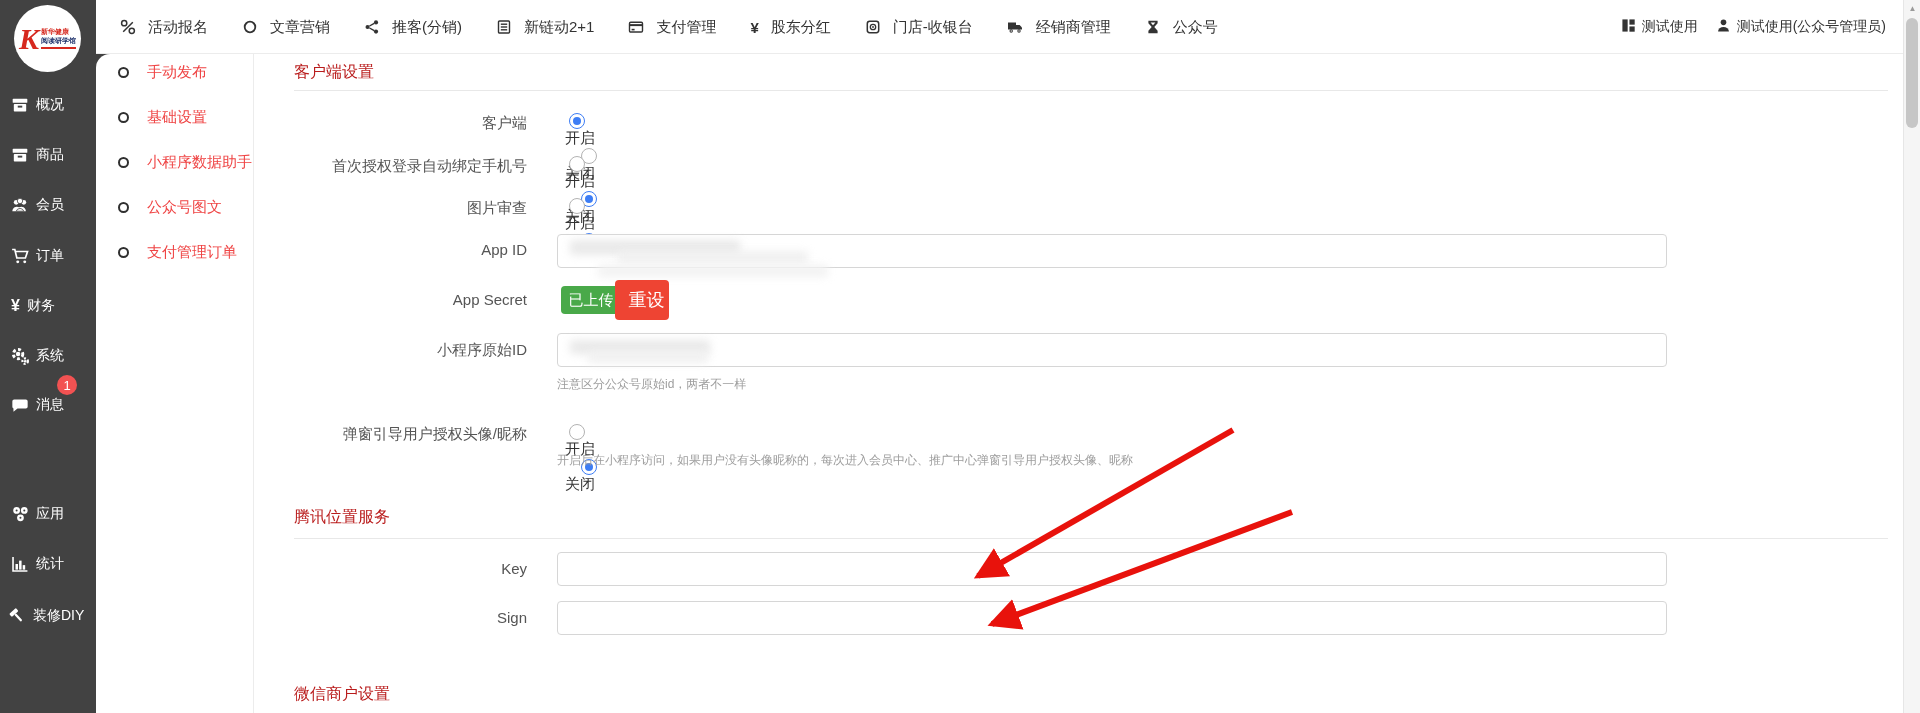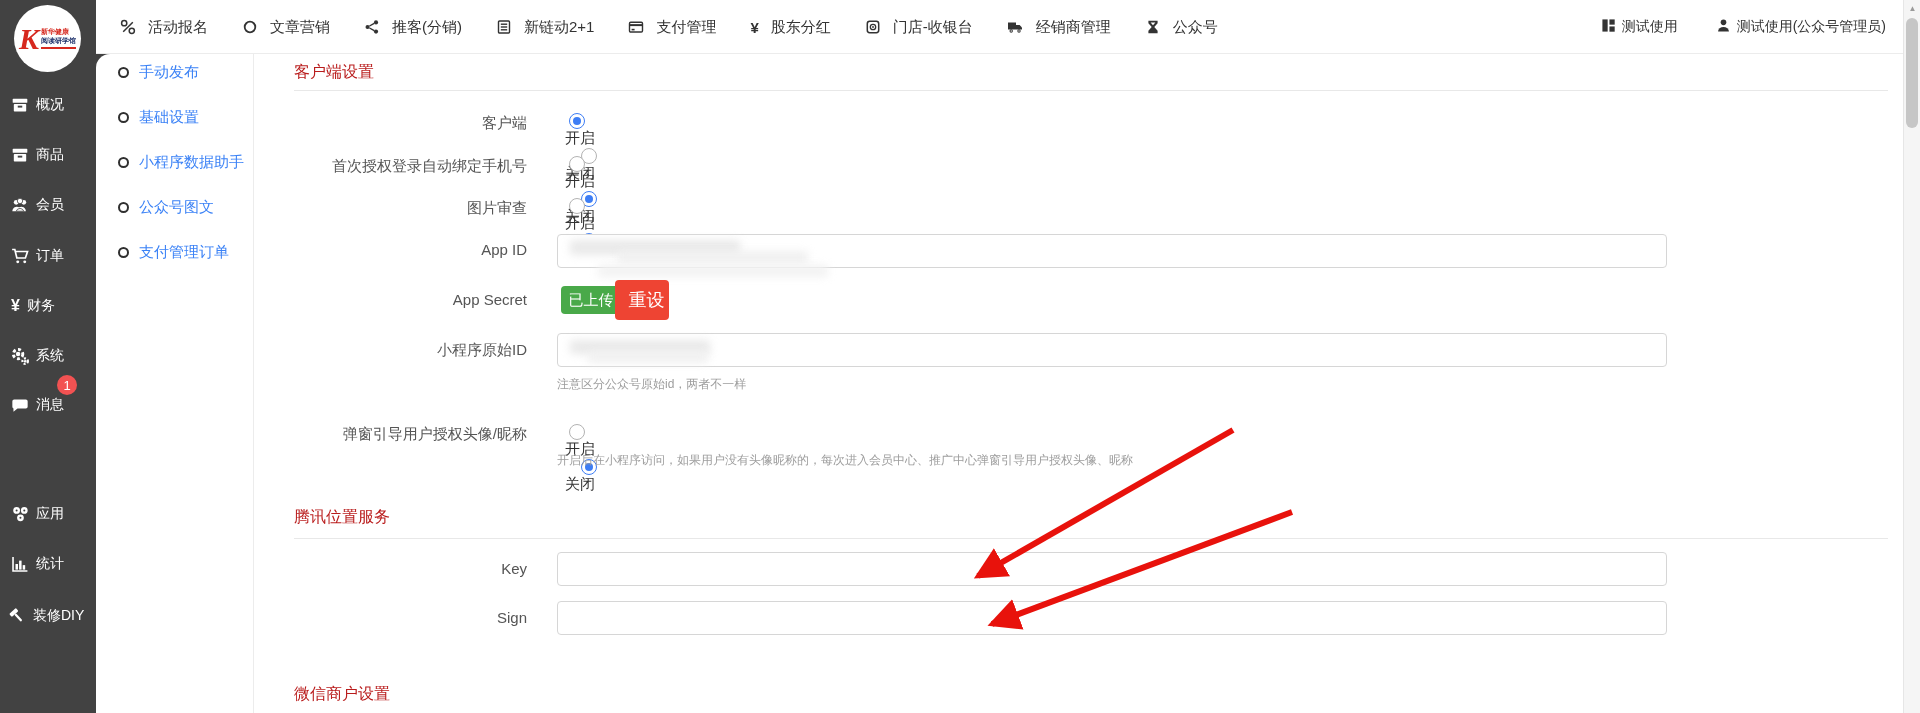--- a/index.html
+++ b/index.html
@@ -22,28 +22,28 @@
   .badge { position:absolute; left:57px; top:375px; width:20px; height:20px; background:#f25252; border-radius:50%;
     color:#fff; font-size:13px; display:flex; align-items:center; justify-content:center; z-index:6; }
 
   
   #topbar { position:absolute; left:96px; top:0; width:1824px; height:54px; background:#fff;
     border-bottom:1px solid #ececec; z-index:4; }
   #topnav { position:absolute; left:24px; top:0; height:54px; display:flex; align-items:center; gap:34px; }
   .nav-item { display:flex; align-items:center; gap:12px; font-size:15px; color:#333; cursor:pointer; white-space:nowrap; }
   .nav-item svg { display:block; }
   .yen-glyph { font-size:15px; font-weight:bold; color:#333; }
-  #top-right { position:absolute; right:34px; top:0; height:54px; display:flex; align-items:center; gap:38px; }
+  #top-right { position:absolute; right:34px; top:0; height:54px; display:flex; align-items:center; gap:18px; }
   .tr-item { display:flex; align-items:center; gap:6px; font-size:14px; color:#333; cursor:pointer; white-space:nowrap; }
 
   
   #below-top { position:absolute; left:96px; top:54px; width:1824px; height:659px; background:#424242; }
   #panel { position:absolute; left:0; top:0; width:1824px; height:659px; background:#fff; border-top-left-radius:14px; }
   #vdivider { position:absolute; left:157px; top:0; width:1px; height:659px; background:#ececec; }
-  .sub-item { position:absolute; left:22px; display:flex; align-items:center; gap:10px; font-size:15px; color:#3b82f6; cursor:pointer; white-space:nowrap; }
+  .sub-item { position:absolute; left:22px; display:flex; align-items:center; gap:18px; font-size:15px; color:#ef4444; cursor:pointer; white-space:nowrap; }
   .sub-ring { width:11px; height:11px; border:2px solid #2f2f2f; border-radius:50%; flex:0 0 auto; }
 
   
   .sec-title { position:absolute; font-size:16px; color:#b91c1c; }
   .hdiv { position:absolute; height:1px; background:#e8e8e8; }
   .flabel { position:absolute; left:0; width:274px; text-align:right; font-size:15px; color:#555; white-space:nowrap; }
   .note { position:absolute; left:304px; font-size:12px; color:#9d9d9d; white-space:nowrap; }
   .note a { color:#3da2f5; text-decoration:none; cursor:pointer; }
   .tinput { position:absolute; left:304px; width:1110px; height:34px; border:1px solid #d6d6d6; border-radius:4px; background:#fff; }
   .blurwrap { position:relative; width:100%; height:100%; }

